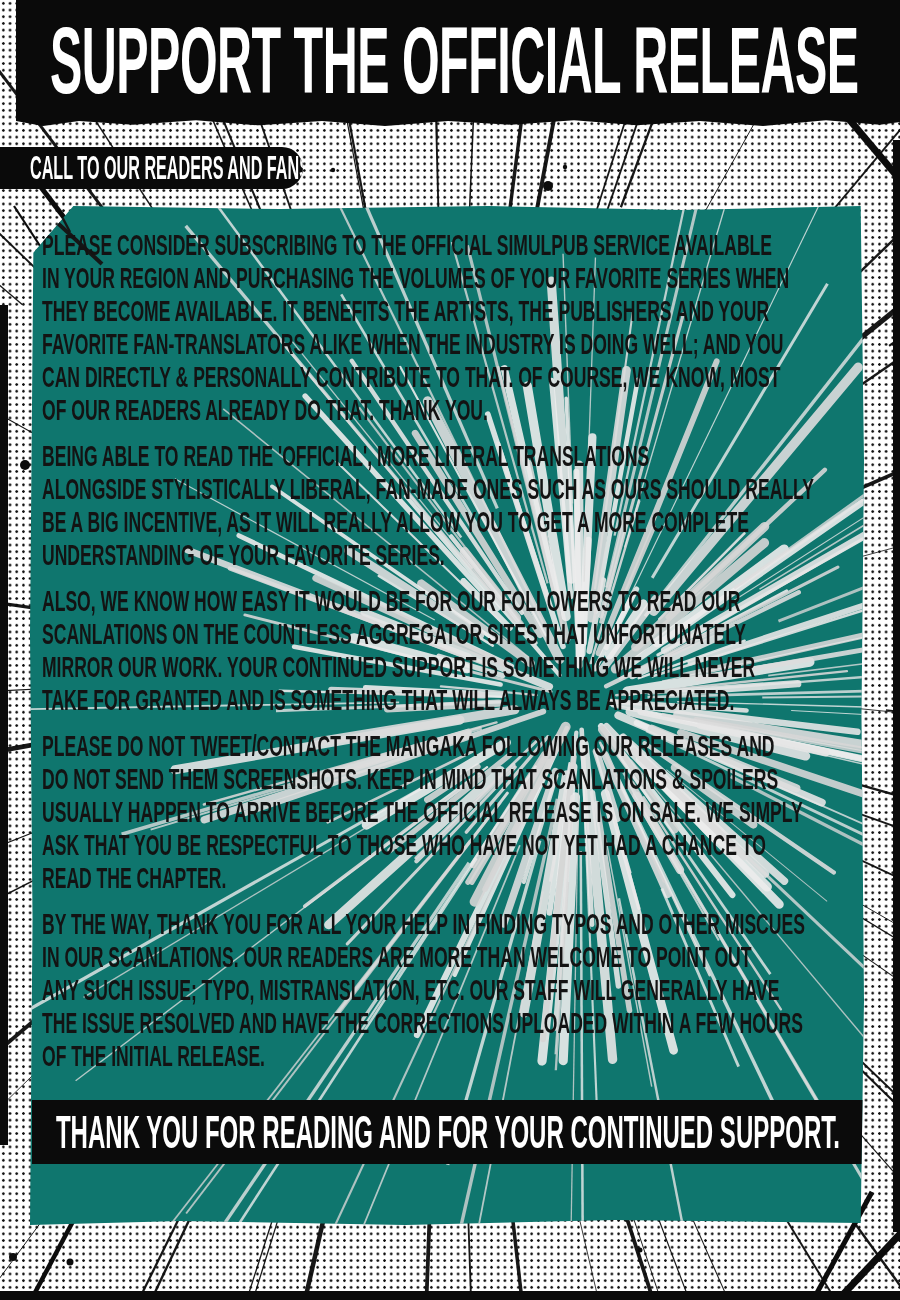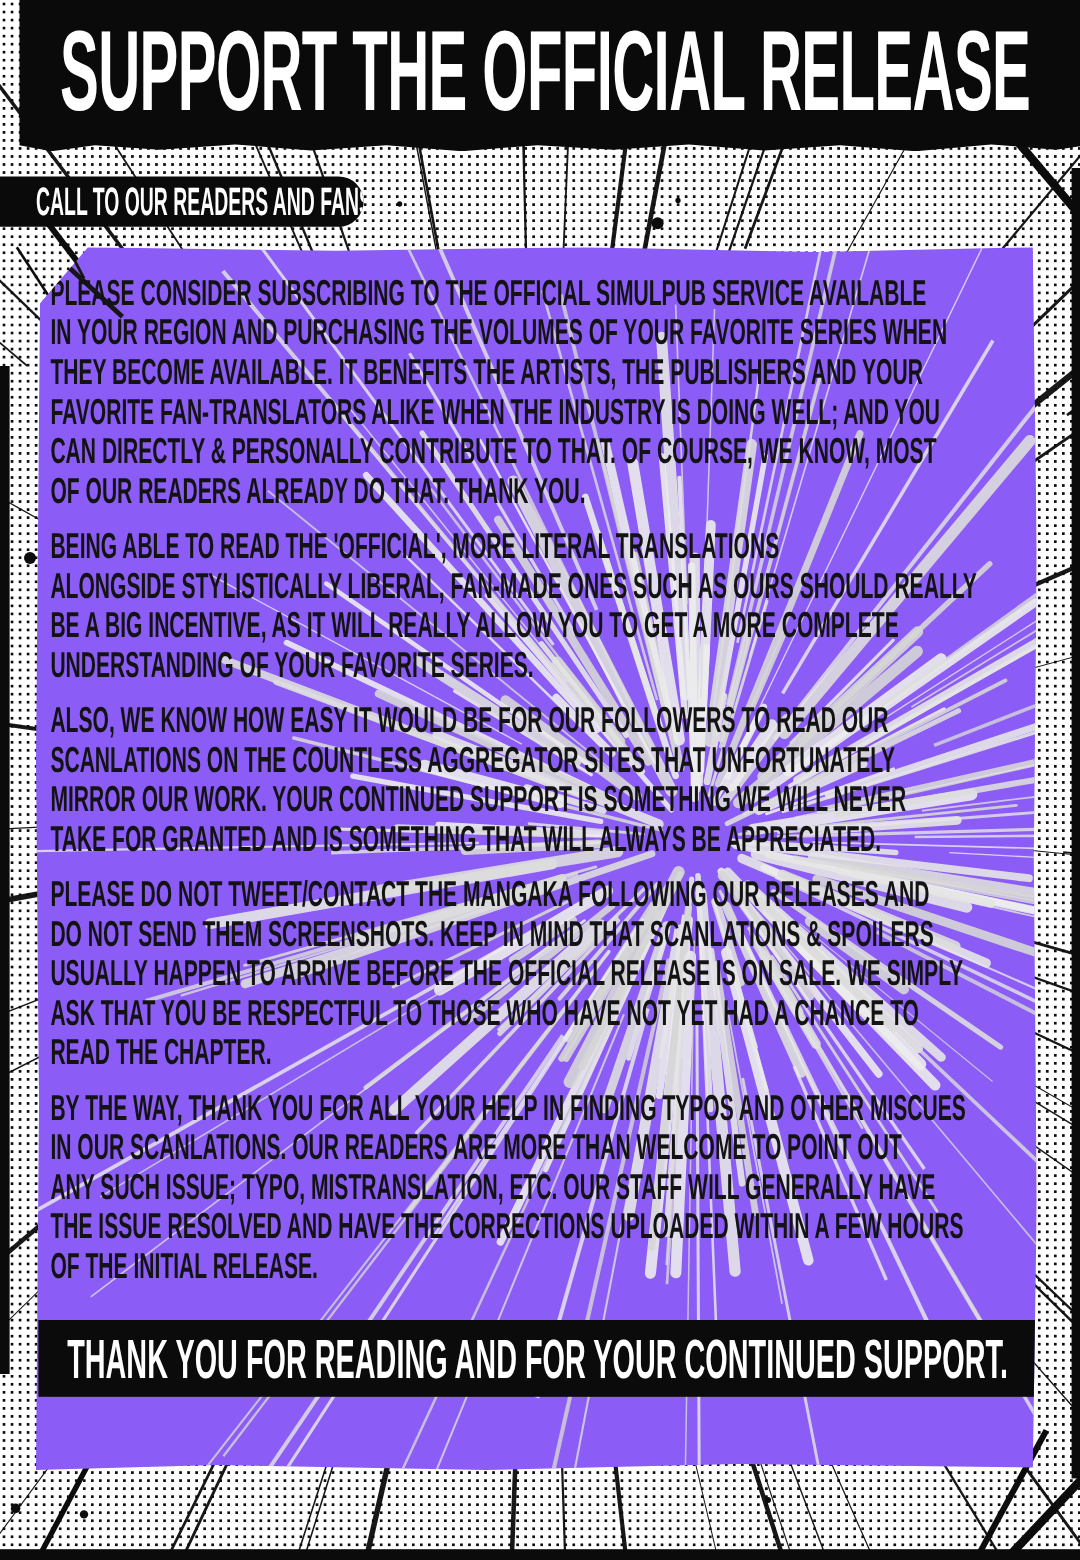--- a/index.html
+++ b/index.html
@@ -15,21 +15,21 @@
     overflow:hidden;
     clip-path:polygon(0 0,100% 0,100% 95%,96% 99%,90% 95.5%,83% 100%,76% 96%,69% 99.5%,62% 95.5%,55% 99%,48% 96%,41% 100%,34% 96%,27% 99.5%,20% 95.5%,13% 99%,7% 96%,3% 100%,0 96%);}
   .title-text{margin-left:34px;color:#ffffff;font-weight:700;font-size:95px;line-height:121px;
     white-space:nowrap;transform:scaleX(.51);transform-origin:0 50%;letter-spacing:-1px;}
   
   .callout-pill{position:absolute;left:0;top:147px;width:303px;height:42px;background:#0a0a0a;
     border-radius:0 21px 21px 0;z-index:4;display:flex;align-items:center;overflow:hidden;}
   .callout-text{margin-left:30px;color:#ffffff;font-weight:700;font-size:33px;line-height:42px;
     white-space:nowrap;transform:scaleX(.49);transform-origin:0 50%;}
   
-  .panel{position:absolute;left:30px;top:206px;width:834px;height:1019px;background:#8b5cf6;z-index:3;
+  .panel{position:absolute;left:30px;top:206px;width:834px;height:1019px;background:#0f766e;z-index:3;
     overflow:hidden;
     clip-path:polygon(5.2% 0%,30% 0.3%,55% 0%,78% 0.4%,99.6% 0%,100% 25%,99.7% 50%,100% 78%,99.6% 99.8%,70% 99.5%,45% 100%,18% 99.6%,0% 100%,0.3% 70%,0% 42%,0.4% 4.6%);}
   .inner-burst{position:absolute;inset:0;z-index:1;}
   .text-col{position:relative;z-index:2;padding:22px 0 0 12px;}
   .para{font-weight:700;font-size:30px;line-height:33px;color:#131313;margin:0 0 13px 0;
     width:1420px;transform:scaleX(.585);transform-origin:0 0;white-space:pre-line;}
   
   .thanks-banner{position:absolute;left:2px;right:0;top:894px;height:64px;background:#0b0b0b;z-index:3;
     display:flex;align-items:center;justify-content:center;overflow:hidden;}
   .thanks-text{color:#ffffff;font-weight:700;font-size:46px;line-height:64px;white-space:nowrap;

